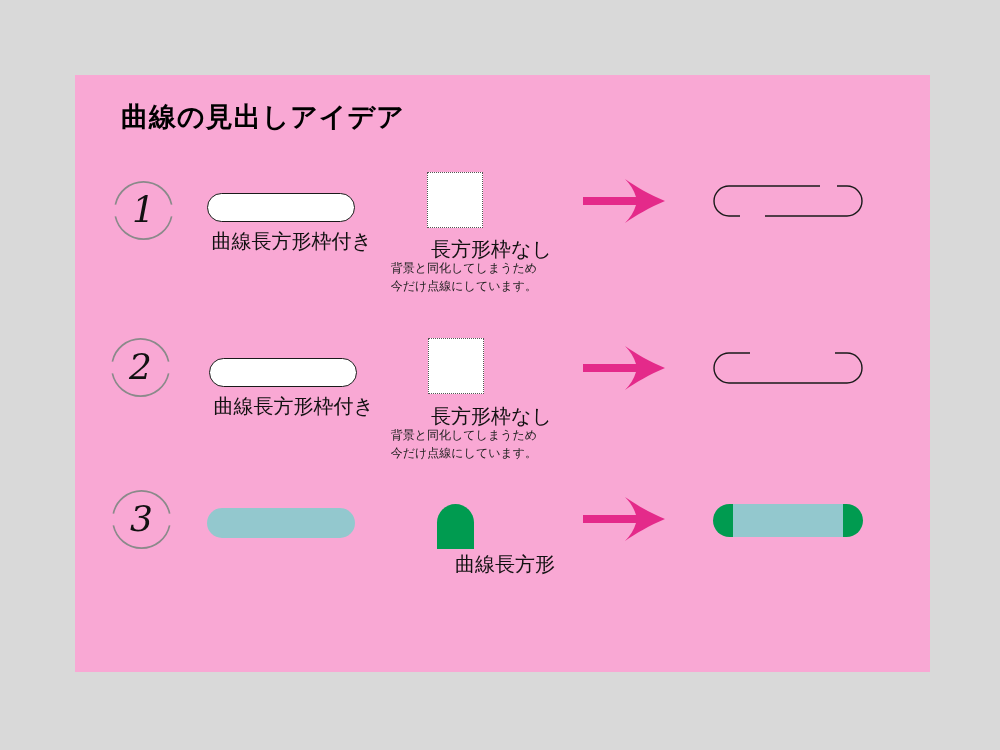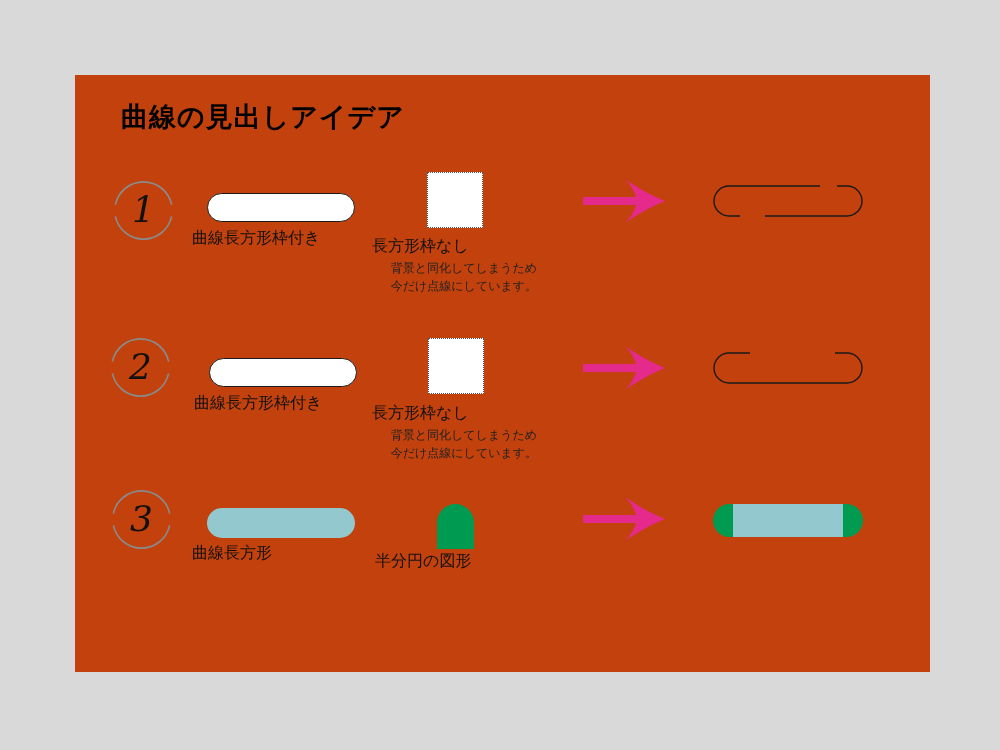--- a/index.html
+++ b/index.html
@@ -4,21 +4,21 @@
 <style>
   html,body{margin:0;padding:0;}
   body{
     width:1000px;height:750px;
     background:#d9d9d9;
     font-family:"Liberation Sans",sans-serif;
     position:relative;overflow:hidden;
   }
   .canvas{
     position:absolute;left:75px;top:75px;width:855px;height:597px;
-    background:#c2410c;
+    background:#f9a8d4;
   }
   .abs{position:absolute;}
   .title{
     left:46px;top:24px;
     font-size:27px;font-weight:bold;color:#000;letter-spacing:1px;
   }
   .num-circle{width:65px;height:65px;}
   .num-circle svg{position:absolute;left:0;top:0;}
   .num-circle .num{
     position:absolute;left:0;top:0;width:65px;height:65px;
@@ -31,22 +31,22 @@
     width:148px;height:29px;
     border:1.4px solid #1a1a1a;border-radius:16px;
     background:#fff;box-sizing:border-box;
   }
   .dashed-square{
     width:56px;height:56px;
     border:1px dotted #555;
     background:#fff;box-sizing:border-box;
   }
   .shape-label{
-    width:180px;text-align:left;
-    font-size:16px;color:#111;white-space:nowrap;
+    width:180px;text-align:right;
+    font-size:20px;color:#111;white-space:nowrap;
   }
   .shape-note{
     width:170px;text-align:right;
     font-size:12px;color:#222;line-height:18px;white-space:nowrap;
   }
   .teal-pill{
     width:148px;height:30px;border-radius:16px;
   }
   .arch{
     width:37px;height:45px;border-radius:19px 19px 0 0;
@@ -128,24 +128,23 @@
 
   <div class="abs num-circle" style="left:34px;top:412px;">
     <svg width="65" height="65" viewBox="0 0 70 70">
       <path d="M 4.7,28.6 A 31,31 0 0 1 65.3,28.6" fill="none" stroke="#8a8a8a" stroke-width="1.8"></path>
       <path d="M 65.3,41.4 A 31,31 0 0 1 4.7,41.4" fill="none" stroke="#8a8a8a" stroke-width="1.8"></path>
     </svg>
     <div class="num">3</div>
   </div>
 
   <div class="abs teal-pill" style="left:132px;top:433px;background:#93c8ce;"></div>
-  <div class="abs shape-label" style="left:117px;top:468px;">曲線長方形</div>
 
   <div class="abs arch" style="left:362px;top:429px;background:#009b50;"></div>
-  <div class="abs shape-label" style="left:300px;top:476px;">半分円の図形</div>
+  <div class="abs shape-label" style="left:300px;top:476px;">曲線長方形</div>
 
   <div class="abs" style="left:508px;top:420px;">
     <svg width="84" height="48" viewBox="0 0 84 48">
       <path d="M 0,20 L 53,20 C 51,13 47,7 42,2 C 52,9 67,18 82,24 C 67,30 52,39 42,46 C 47,41 51,35 53,28 L 0,28 Z" fill="#e42a8a"></path>
     </svg>
   </div>
 
   <div class="abs result-pill" style="left:638px;top:429px;background:#009b50;">
     <div class="mid" style="background:#93c8ce;"></div>
   </div>

